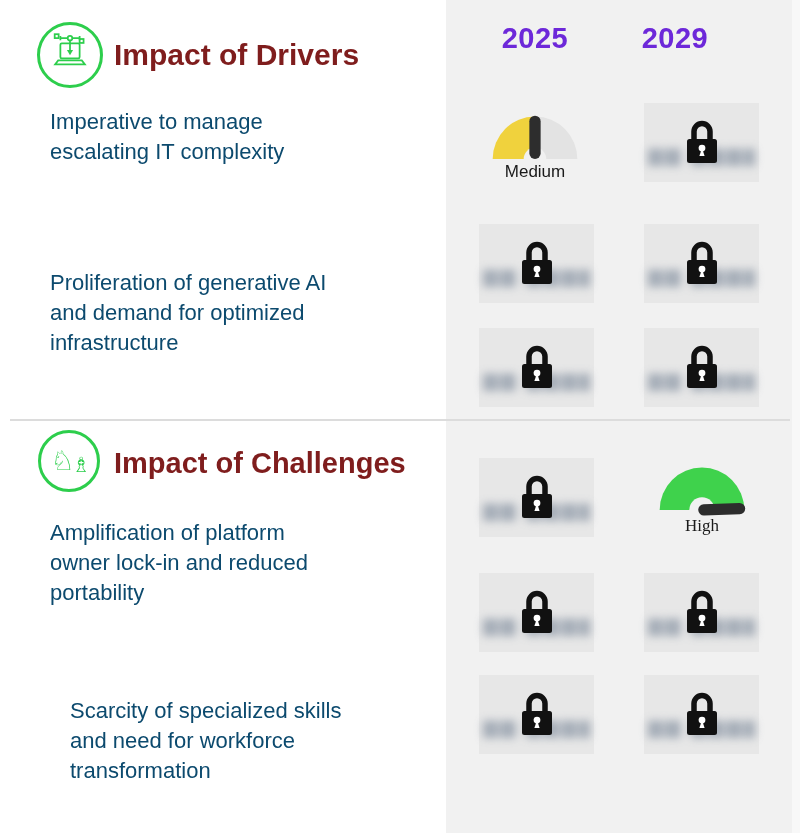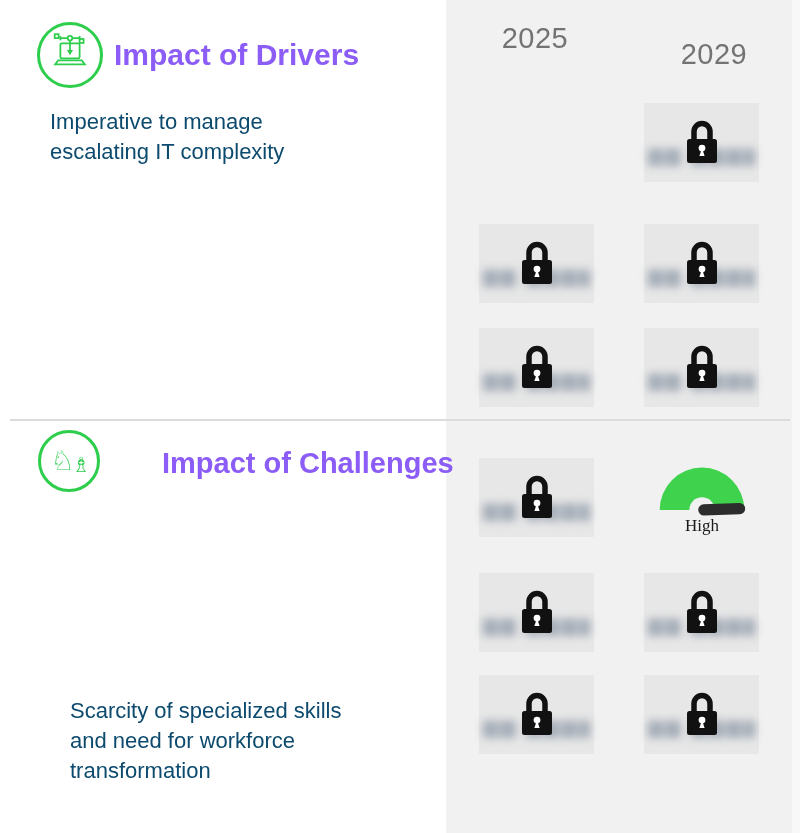--- a/index.html
+++ b/index.html
@@ -6,26 +6,26 @@
   #canvas{
     position:relative;width:800px;height:833px;overflow:hidden;
     font-family:"Liberation Sans", sans-serif;background:#ffffff;
   }
   
   .panel{position:absolute;left:446px;top:0;width:346px;height:833px;background:#f1f1f1;}
   .panel-edge{position:absolute;left:792px;top:0;width:8px;height:833px;background:#f8f8f8;}
 
   
   .col-header{position:absolute;top:22px;width:120px;text-align:center;
-    font-size:29px;font-weight:400;color:#737373;letter-spacing:.5px;}
+    font-size:29px;font-weight:700;color:#6d28d9;letter-spacing:.5px;}
 
   
   .sec-icon{position:absolute;border:3.5px solid #2dce4c;border-radius:50%;
     display:flex;align-items:center;justify-content:center;background:#fff;box-sizing:border-box;}
-  .sec-title{position:absolute;font-size:30px;font-weight:700;color:#8b5cf6;white-space:nowrap;}
+  .sec-title{position:absolute;font-size:30px;font-weight:700;color:#7f1d1d;white-space:nowrap;}
   .chess-glyphs{color:#2dce4c;font-size:27px;line-height:1;letter-spacing:-3px;
     display:flex;align-items:flex-end;}
   .chess-glyphs .small{font-size:21px;}
 
   
   .item{position:absolute;left:50px;width:380px;font-size:22px;line-height:30px;
     color:#0c4a6e;white-space:pre-line;}
 
   
   .divider{position:absolute;left:10px;top:419px;width:780px;height:2px;background:#dcdcdc;}
@@ -43,41 +43,53 @@
 </style>
 </head>
 <body>
 
 <div id="canvas">
 
   <div class="panel"></div>
   <div class="panel-edge"></div>
 
   <div class="col-header" style="left:475px;">2025</div>
-  <div class="col-header" style="left:654px;margin-top:16px;">2029</div>
+  <div class="col-header" style="left:615px;">2029</div>
 
   <div class="sec-icon" style="left:37px;top:22px;width:66px;height:66px;">
     <span>
       <svg width="42" height="42" viewBox="0 0 48 48" fill="none" stroke="#2dce4c" stroke-width="2">
         <circle cx="24" cy="7" r="2.6"></circle>
         <path d="M21.4 7 H13 M13 7 V4.5 M13 7 V9.5 M26.6 7 H35 M35 7 V4.5 M35 7 V9.5"></path>
         <rect x="8.5" y="2.5" width="4.5" height="4.5" transform="translate(-2 0)"></rect>
         <rect x="35" y="8" width="4.5" height="4.5"></rect>
         <path d="M24 10 V21"></path>
         <path d="M20.5 20.5 L24 26.5 L27.5 20.5 Z" fill="#2dce4c" stroke="none"></path>
         <rect x="13" y="13" width="22" height="17" rx="1.5"></rect>
         <path d="M10.5 32.5 H37.5 L41 37 H7 Z"></path>
       </svg>
     </span>
   </div>
   <div class="sec-title" style="left:114px;top:38px;">Impact of Drivers</div>
 
   <div class="item" style="top:107px;">Imperative to manage
 escalating IT complexity</div>
-
+  <div class="item" style="top:268px;">Proliferation of generative AI
+and demand for optimized
+infrastructure</div>
+
+  <div class="gauge-cell" style="left:488px;top:110px;height:72px;">
+    <svg width="94" height="58.3" viewBox="0 0 100 62">
+      <path d="M5 52 A45 45 0 0 1 50 7 L50 52 Z" fill="#f0d23d"></path>
+      <path d="M50 7 A45 45 0 0 1 95 52 L50 52 Z" fill="#e3e3e3"></path>
+      <circle cx="50" cy="52" r="12" fill="#f1f1f1"></circle>
+      <rect x="44" y="6" width="12" height="46" rx="6" fill="#2d2d2d"></rect>
+    </svg>
+    <div class="gauge-label" style="top:52px;">Medium</div>
+  </div>
 
   <div class="lock-cell" style="left:644px;top:103px;">
     <span class="smear">▆▆ ▆▆▆▆ ▆</span>
     <svg class="lock-svg" width="42" height="48" viewBox="0 0 40 48">
       <path d="M12 23 V13.5 a8 8 0 0 1 16 0 V23" stroke="#111" stroke-width="5.5" fill="none"></path>
       <rect x="5" y="21" width="30" height="24" rx="2.5" fill="#111"></rect>
       <circle cx="20" cy="30" r="3.4" fill="#fff"></circle>
       <path d="M20 30 l-2.6 8 h5.2 Z" fill="#fff"></path>
     </svg>
   </div>
@@ -121,22 +133,25 @@
   </div>
 
   <div class="divider"></div>
 
   <div class="sec-icon" style="left:38px;top:430px;width:62px;height:62px;">
     <span class="chess-glyphs">
       <span>♘</span>
         <span class="small">♗</span>
     </span>
   </div>
-  <div class="sec-title" style="left:114px;top:447px;font-size:29px;margin-left:48px;">Impact of Challenges</div>
-
+  <div class="sec-title" style="left:114px;top:447px;font-size:29px;">Impact of Challenges</div>
+
+  <div class="item" style="top:518px;">Amplification of platform
+owner lock-in and reduced
+portability</div>
   <div class="item" style="top:696px;margin-left:20px;">Scarcity of specialized skills
 and need for workforce
 transformation</div>
 
   <div class="lock-cell" style="left:479px;top:458px;">
     <span class="smear">▆▆ ▆▆▆▆ ▆</span>
     <svg class="lock-svg" width="42" height="48" viewBox="0 0 40 48">
       <path d="M12 23 V13.5 a8 8 0 0 1 16 0 V23" stroke="#111" stroke-width="5.5" fill="none"></path>
       <rect x="5" y="21" width="30" height="24" rx="2.5" fill="#111"></rect>
       <circle cx="20" cy="30" r="3.4" fill="#fff"></circle>

